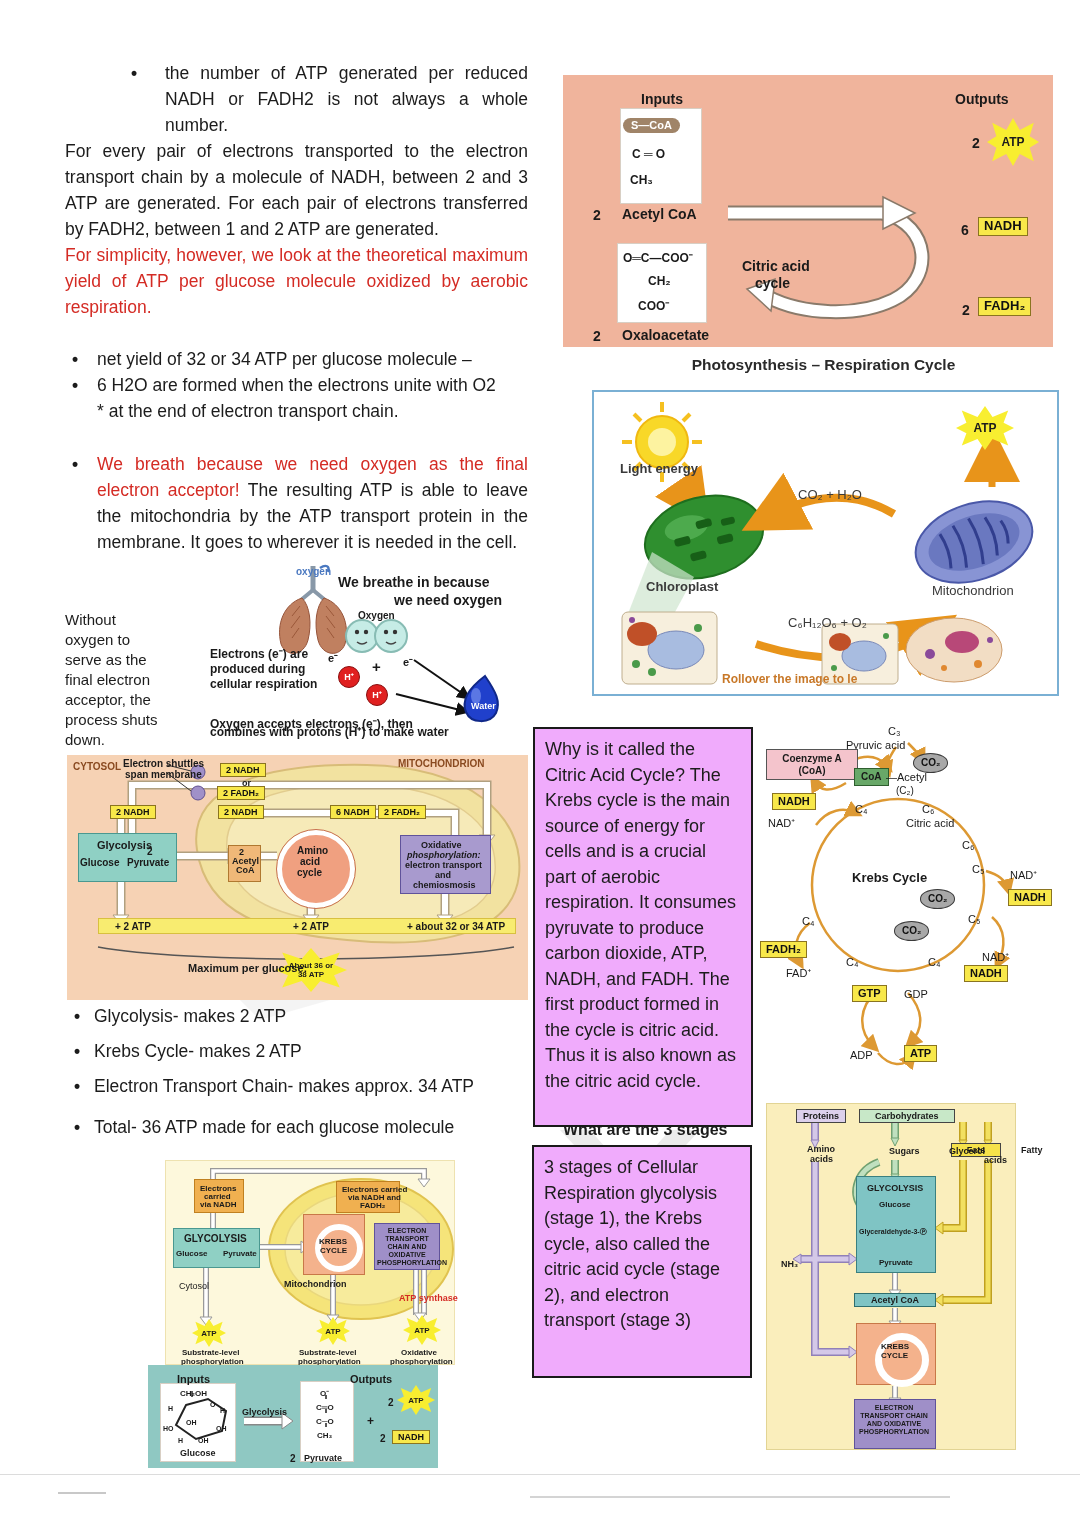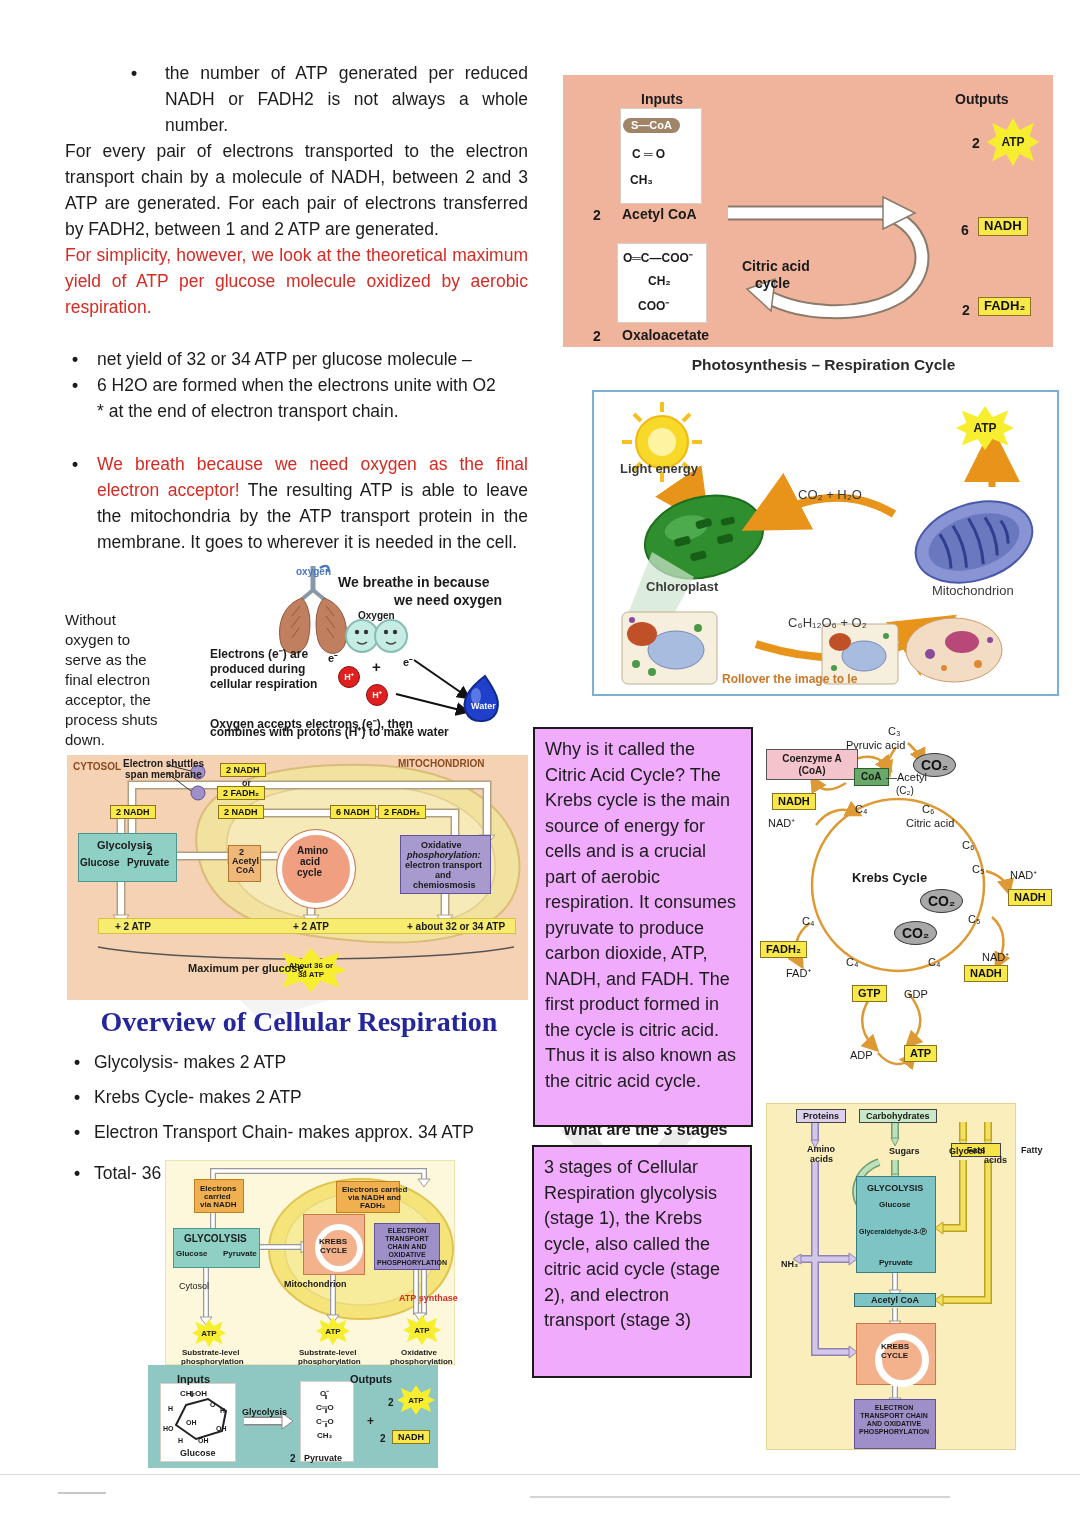--- a/index.html
+++ b/index.html
@@ -11,28 +11,28 @@
   .lbl{position:absolute;z-index:3;font-size:12px;color:#1a1a1a;white-space:nowrap;line-height:1.15;}
   .wrap{white-space:normal;}
   .ctr{text-align:center;}
   .b{font-weight:bold;}
   .fs7{font-size:7px;}.fs8{font-size:8px;}.fs9{font-size:9px;}.fs10{font-size:10px;}
   .fs11{font-size:11px;}.fs12{font-size:12px;}.fs13{font-size:13px;}.fs14{font-size:14px;}
   .fs15{font-size:15px;}
   .red{color:#d42b24;}.brown{color:#8a4a20;}.blue2{color:#4a78c0;}
   .white{color:#fff;}.dark2{color:#3a3a3a;}.orange{color:#c87828;}
   .ybox{background:#f8e84a;border:1.5px solid #8a7420;padding:1px 5px;font-weight:bold;color:#111;}
-  .grayell{background:#a8a8a8;border:1px solid #3a3a3a;border-radius:50%;padding:3px 7px;font-weight:bold;font-size:14px;color:#111;}
+  .grayell{background:#a8a8a8;border:1px solid #3a3a3a;border-radius:50%;padding:3px 7px;font-weight:bold;font-size:10px;color:#111;}
   .pinkbox{background:#f4c4cc;border:1.5px solid #555;padding:3px 4px;}
   .greenbox{background:#68a868;border:1.5px solid #2e5e2e;padding:2px 6px;}
   .scoa{background:#a08468;color:#fff;border-radius:10px;padding:1px 8px;font-weight:bold;font-size:11px;}
   .hplus{background:#e02020;border:1px solid #8a0f0f;border-radius:50%;width:20px;height:20px;
          display:flex;align-items:center;justify-content:center;color:#fff;font-weight:bold;font-size:9px;padding:0;}
   .lavbox{background:#dcd0ec;border:1.5px solid #444;padding:1px 6px;}
-  .grnbox{background:#c8e8c8;border:1.5px solid #444;padding:1px 6px;}
+  .grnbox{background:#c8e8c8;border:1.5px solid #444;padding:1px 15px;}
   .yelbox{background:#f6e24a;border:1.5px solid #444;padding:1px 6px;}
   .tealbar{background:#7fc4c4;border:1.5px solid #2e6e6e;padding:1px 0;}
   .burst{position:absolute;background:#f8ee30;z-index:2;display:flex;align-items:center;justify-content:center;
          font-weight:bold;text-align:center;
          clip-path:polygon(50% 0,63% 25%,90% 10%,82% 38%,100% 50%,82% 62%,90% 90%,63% 75%,50% 100%,37% 75%,10% 90%,18% 62%,0 50%,18% 38%,10% 10%,37% 25%);}
   .maintext{font-size:17.5px;line-height:26px;text-align:justify;}
   .bullet-row{position:relative;}
   .dot{position:absolute;font-weight:bold;}
   .whitebox{background:#fff;border:1px solid #d8cfc4;}
   .why-box{background:#f0abfc;border:2px solid #1a1a1a;font-size:18px;line-height:25.5px;padding:8px 10px;z-index:2;}
@@ -317,21 +317,20 @@
     <span class="lbl b fs9" style="left: 338px; top: 105px;">electron transport</span>
     <span class="lbl b fs9" style="left: 368px; top: 115px;">and</span>
     <span class="lbl b fs9" style="left: 346px; top: 125px;">chemiosmosis</span>
     <span class="lbl b fs10" style="left: 48px; top: 166px;">+ 2 ATP</span>
     <span class="lbl b fs10" style="left: 226px; top: 166px;">+ 2 ATP</span>
     <span class="lbl b fs10" style="left: 340px; top: 166px;">+ about 32 or 34 ATP</span>
     <span class="lbl b fs11" style="left: 121px; top: 207px;">Maximum per glucose:</span>
   </div>
 
 <div class="abs" style="left:68px;top:1006px;width:462px;z-index:1;">
-  <div class="serif-head ctr" style="margin-bottom:14px;">Overview of Cellular Respiration</div>
   <div style="font-size:17.5px;">
     <div class="bullet-row" style="padding-left:26px;margin-bottom:14px;">
       <span class="dot" style="left:6px;">•</span>
       <span>Glycolysis- makes 2 ATP</span>
     </div>
     <div class="bullet-row" style="padding-left:26px;margin-bottom:14px;">
       <span class="dot" style="left:6px;">•</span>
       <span>Krebs Cycle- makes 2 ATP</span>
     </div>
     <div class="bullet-row" style="padding-left:26px;margin-bottom:20px;">

